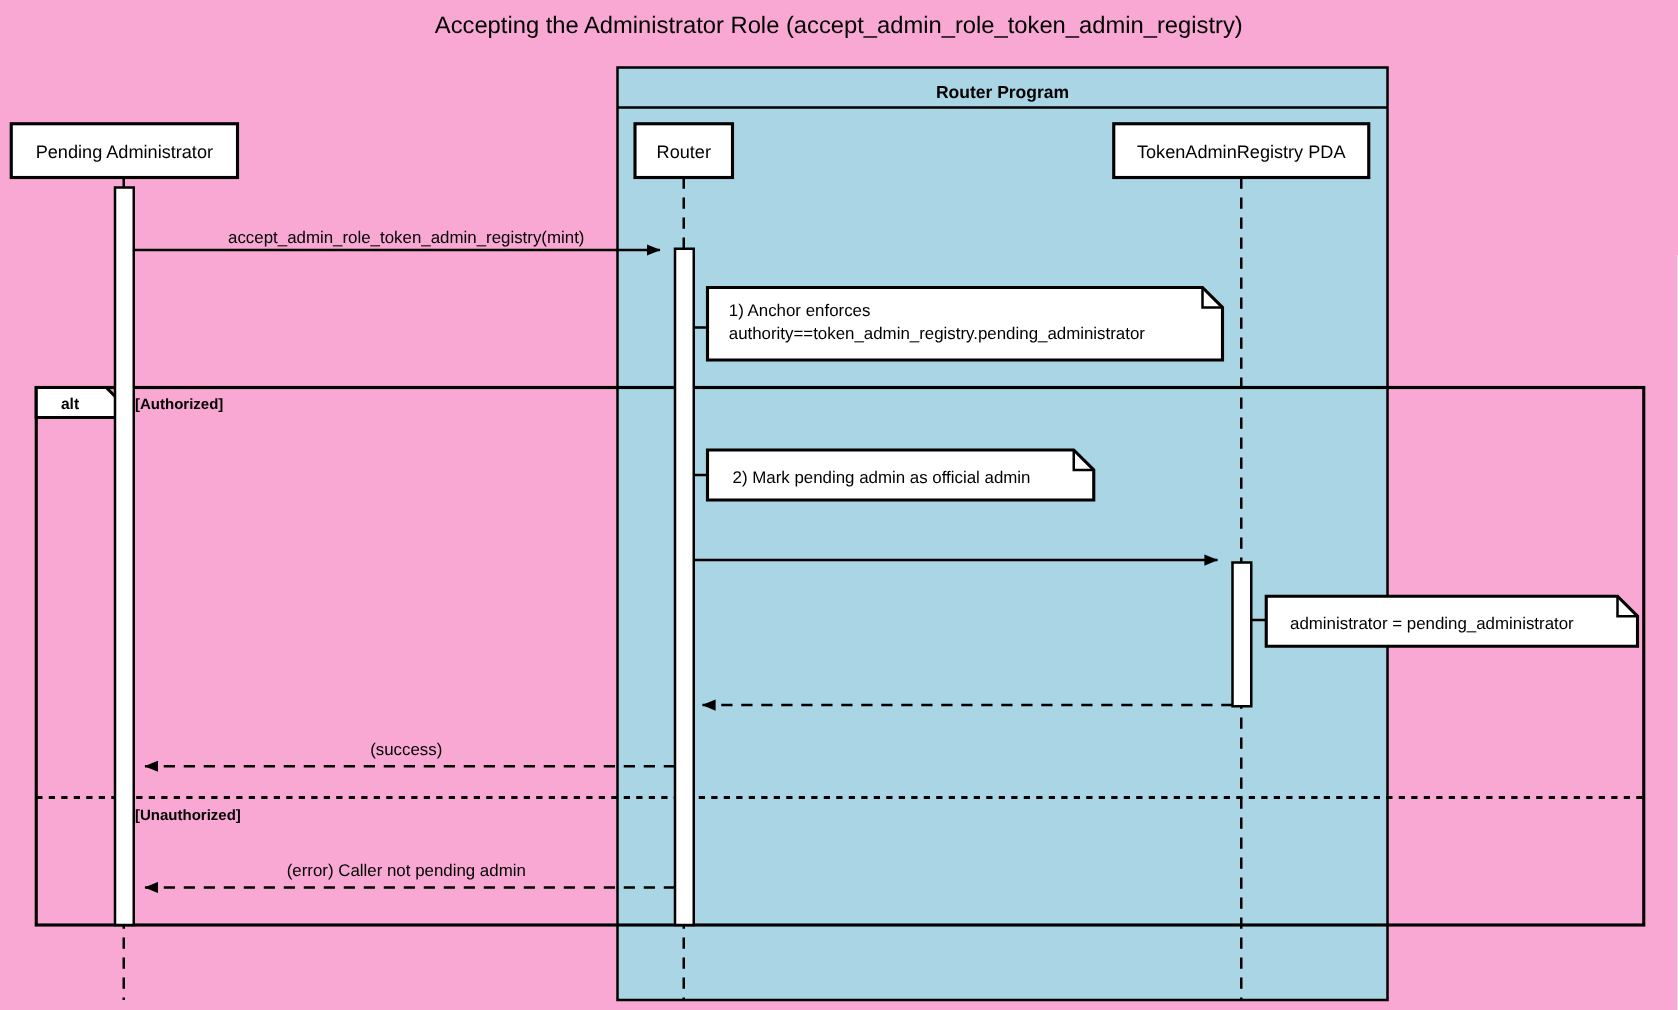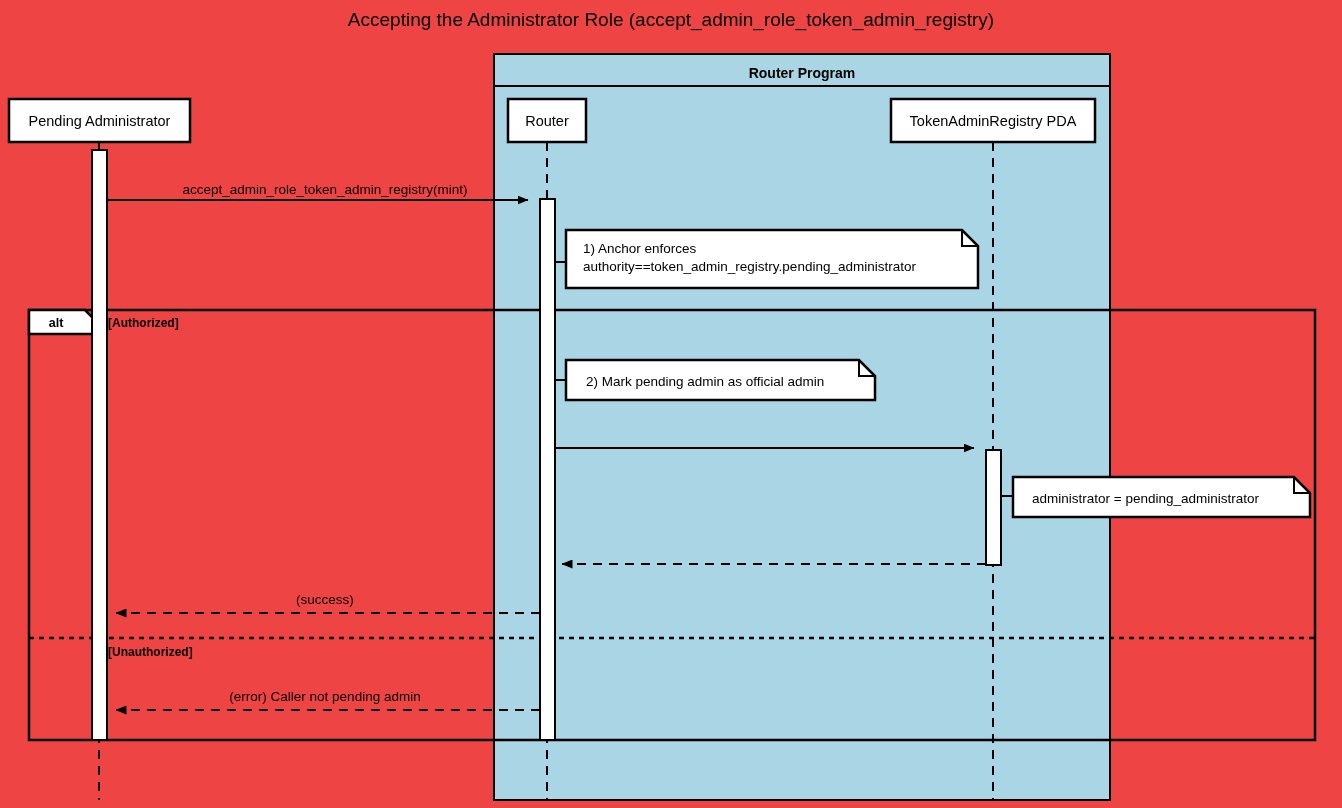--- a/index.html
+++ b/index.html
@@ -8,21 +8,21 @@
     background: #ffffff;
   }
   body {
     font-family: "Liberation Sans", sans-serif;
     color: #000000;
   }
   #canvas {
     position: relative;
     width: 1342px;
     height: 808px;
-    background: #ef4444;
+    background: #f9a8d4;
     overflow: hidden;
   }
   #diagram-svg {
     position: absolute;
     left: 0;
     top: 0;
   }
   .diagram-title {
     font-size: 19px;
     fill: #000000;

